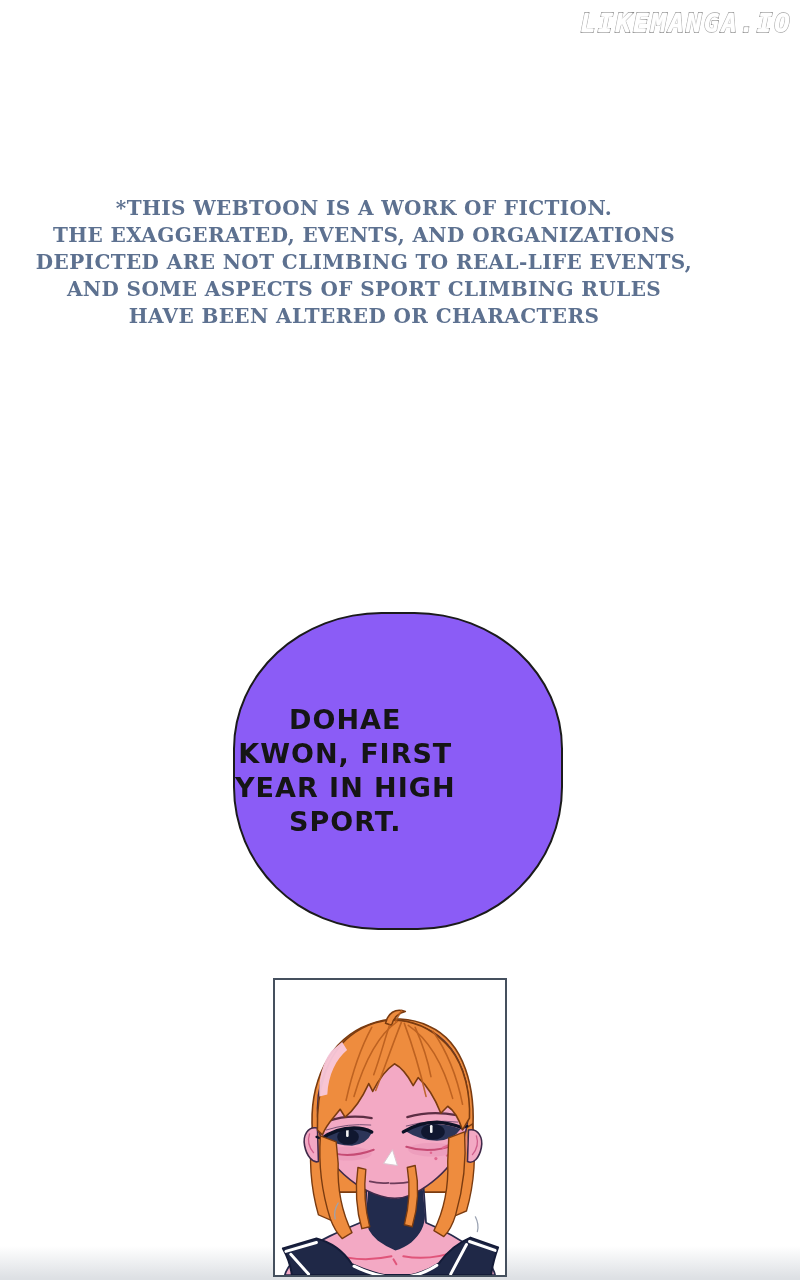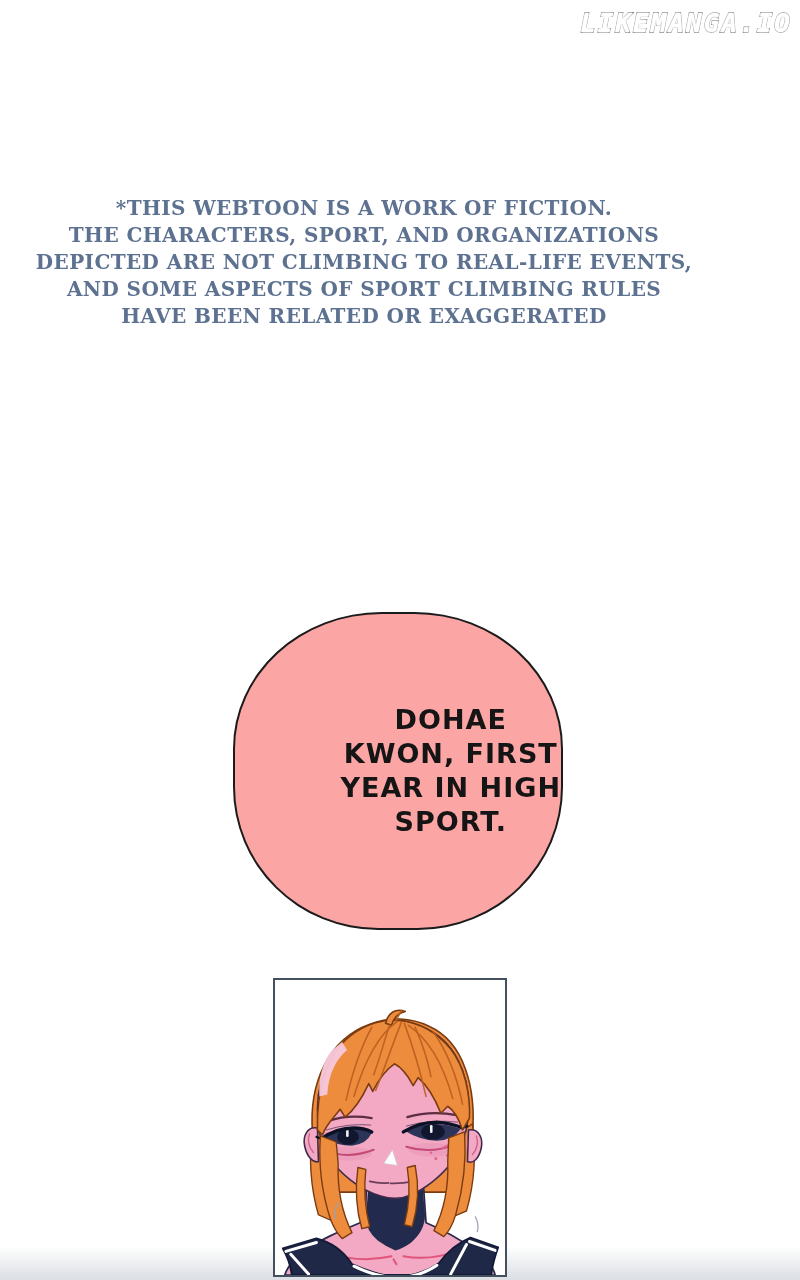--- a/index.html
+++ b/index.html
@@ -30,24 +30,24 @@
     font-weight:700;
     font-size:20px;line-height:27px;
     letter-spacing:0.4px;
     color:#5d7190;
   }
   
   .bubble{
     position:absolute;left:233px;top:612px;
     width:330px;height:318px;
     box-sizing:border-box;
-    background:#fca5a5;
+    background:#8b5cf6;
     border:2.5px solid #1b1b1b;
     border-radius:45% 45% 44% 44% / 43% 43% 45% 45%;
-    display:flex;align-items:center;justify-content:flex-end;
+    display:flex;align-items:center;justify-content:flex-start;
     z-index:2;
   }
   .bubble-text{
     text-align:center;
     font-family:"DejaVu Sans", sans-serif;
     font-weight:bold;
     font-size:27px;line-height:34px;
     letter-spacing:1px;
     color:#151515;
   }
@@ -69,24 +69,24 @@
   }
   .panel svg{display:block;width:100%;height:100%;}
 </style>
 </head>
 <body>
 
 <div class="watermark">LIKEMANGA.IO</div>
 
 <div class="disclaimer">
   <div>*THIS WEBTOON IS A WORK OF FICTION.</div>
-  <div>THE CHARACTERS, SPORT, AND ORGANIZATIONS</div>
+  <div>THE EXAGGERATED, EVENTS, AND ORGANIZATIONS</div>
   <div>DEPICTED ARE NOT CLIMBING TO REAL-LIFE EVENTS,</div>
   <div>AND SOME ASPECTS OF SPORT CLIMBING RULES</div>
-  <div>HAVE BEEN RELATED OR EXAGGERATED</div>
+  <div>HAVE BEEN ALTERED OR CHARACTERS</div>
 </div>
 
 <div class="bubble">
   <div class="bubble-text">
     <div>DOHAE</div>
     <div>KWON, FIRST</div>
     <div>YEAR IN HIGH</div>
     <div>SPORT.</div>
   </div>
 </div>

